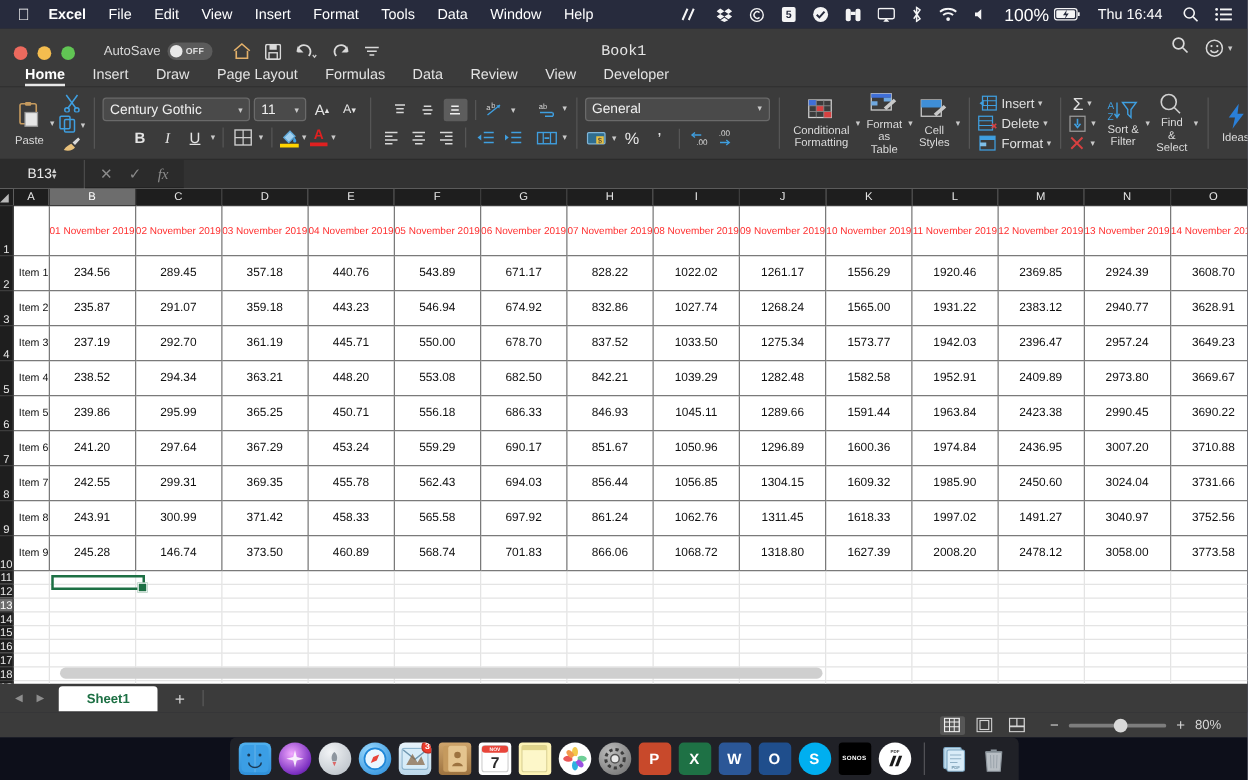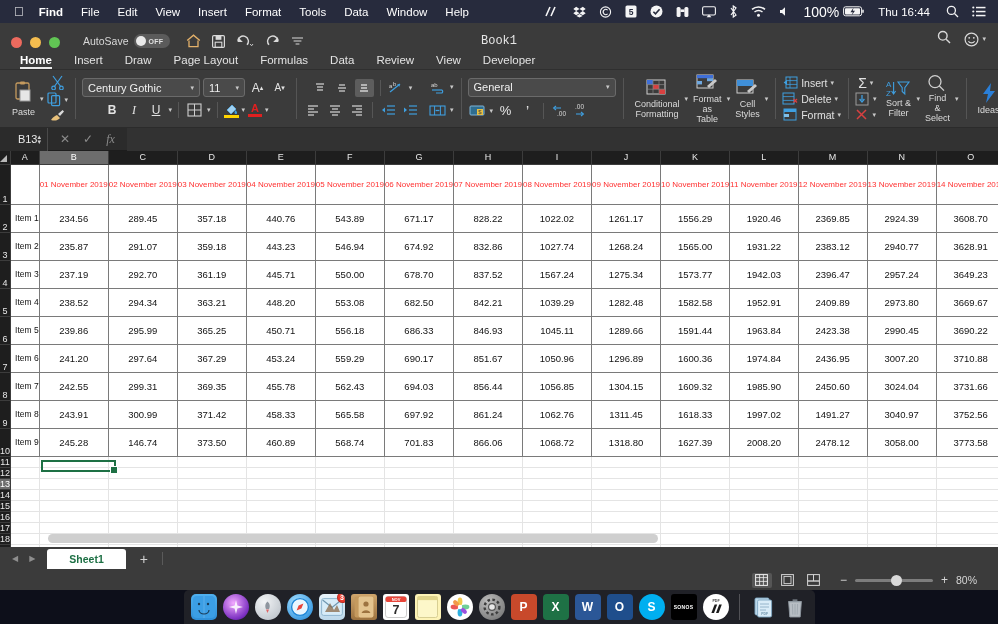--- a/index.html
+++ b/index.html
@@ -96,22 +96,22 @@
     padding: 0 5px; font-size: 11px; color: #f0f0f0;
   }
   .icobtn { width: 19px; height: 18px; display: flex; align-items: center; justify-content: center; border-radius: 2px; }
   .icobtn.on { background: #5d5d5d; }
   .divv { width: 1px; height: 16px; background: #565656; margin: 0 3px; }
   .txtbtn { display: flex; align-items: center; gap: 4px; font-size: 10.5px; color: #e0e0e0; }
 
   
   .fbar { height: 23px; background: #2b2b2b; display: flex; align-items: center; border-bottom: 1px solid #1d1d1d; }
   .namebox {
-    width: 48px; height: 23px; background: #2b2b2b; color: #eaeaea; font-size: 11px;
-    display: flex; align-items: center; justify-content: flex-end; padding: 0 6px;
+    width: 68px; height: 23px; background: #2b2b2b; color: #eaeaea; font-size: 11px;
+    display: flex; align-items: center; justify-content: center; padding: 0 6px;
     border-right: 1px solid #4a4a4a;
   }
   .spin { display: flex; flex-direction: column; line-height: 5px; font-size: 7px; color: #cfcfcf; }
   .fb-icons { display: flex; align-items: center; gap: 13px; padding: 0 12px; color: #8b8b8b; font-size: 12px; }
   .fb-input { flex: 1; height: 23px; background: #323232; }
 
   
   .gridwrap { position: relative; height: 396px; background: #fff; overflow: hidden; }
   table.grid { border-collapse: collapse; table-layout: fixed; }
   .grid th, .grid td { padding: 0; }
@@ -205,21 +205,21 @@
   .dsep { width: 1px; height: 26px; background: rgba(255,255,255,.22); margin: 0 4px; }
   .circ { border-radius: 50%; }
 </style>
 </head>
 <body>
 
 <div id="app">
 
   <div class="macbar">
     <div class="apple"></div>
-    <div class="mitem strong">Find</div>
+    <div class="mitem strong">Excel</div>
     <div class="mitem">File</div>
     <div class="mitem">Edit</div>
     <div class="mitem">View</div>
     <div class="mitem">Insert</div>
     <div class="mitem">Format</div>
     <div class="mitem">Tools</div>
     <div class="mitem">Data</div>
     <div class="mitem">Window</div>
     <div class="mitem">Help</div>
     <div class="spacer"></div>
@@ -863,21 +863,21 @@
         <tr style="height:28px">
           <th class="rowhead">4</th>
           <td class="cell tbl itemlbl">Item 3</td>
           <td class="cell tbl">237.19</td>
           <td class="cell tbl">292.70</td>
           <td class="cell tbl">361.19</td>
           <td class="cell tbl">445.71</td>
           <td class="cell tbl">550.00</td>
           <td class="cell tbl">678.70</td>
           <td class="cell tbl">837.52</td>
-          <td class="cell tbl">1567.24</td>
+          <td class="cell tbl">1033.50</td>
           <td class="cell tbl">1275.34</td>
           <td class="cell tbl">1573.77</td>
           <td class="cell tbl">1942.03</td>
           <td class="cell tbl">2396.47</td>
           <td class="cell tbl">2957.24</td>
           <td class="cell tbl">3649.23</td>
 
         </tr>
         <tr style="height:28px">
           <th class="rowhead">5</th>

